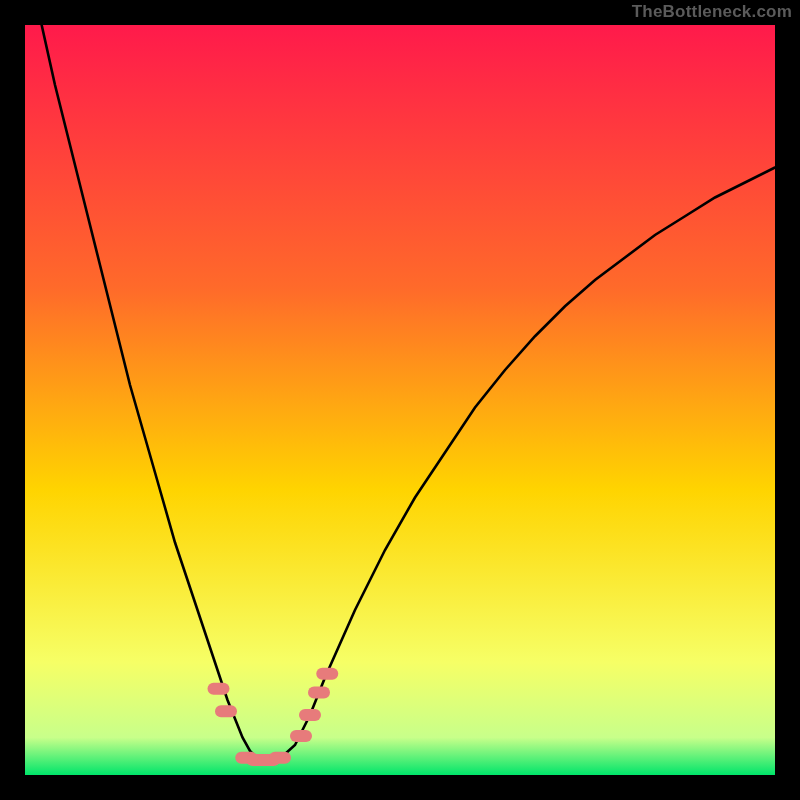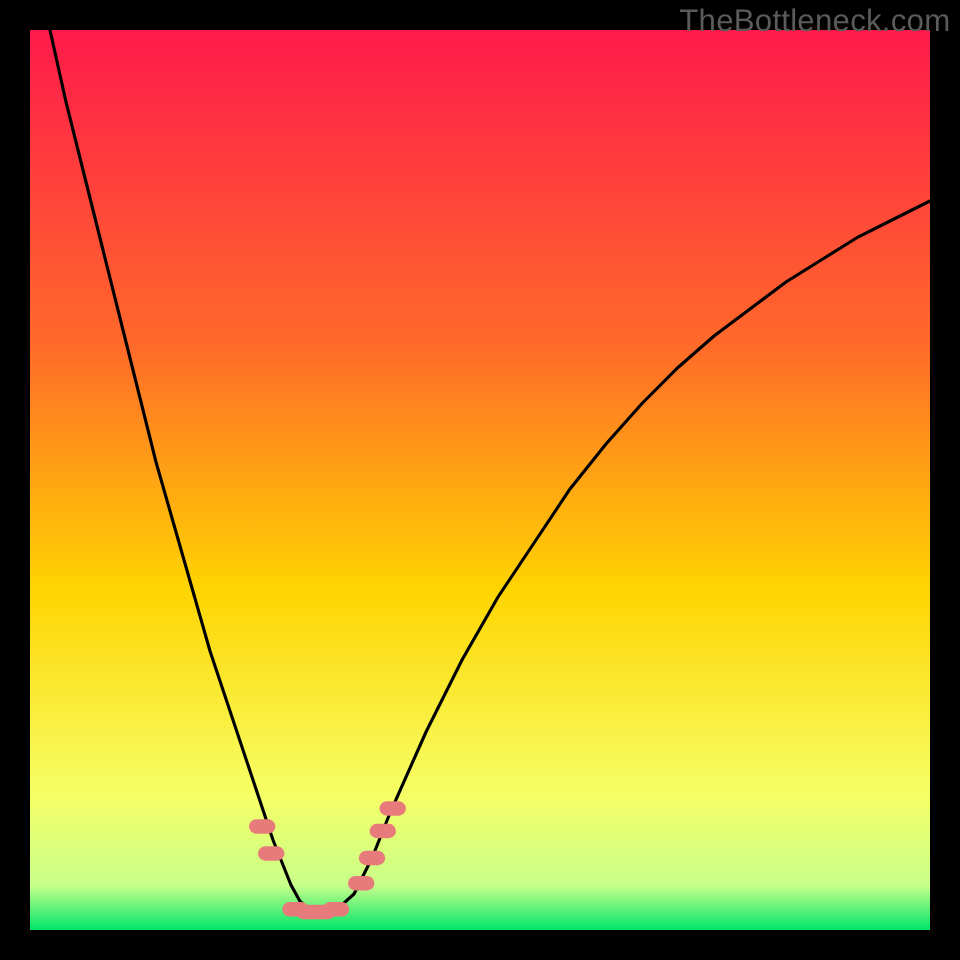--- a/index.html
+++ b/index.html
@@ -23,23 +23,23 @@
     position: absolute;
     left: 0;
     top: 0;
     width: 750px;
     height: 750px;
   }
   .watermark {
     position: absolute;
     top: 2px;
     right: 8px;
-    font-size: 26px;
+    font-size: 17px;
     color: #5b5b5b;
-    font-weight: 400;
+    font-weight: 700;
     letter-spacing: 0.2px;
     text-align: right;
   }
   svg {
     display: block;
   }
 </style>
 </head>
 <body>
 

